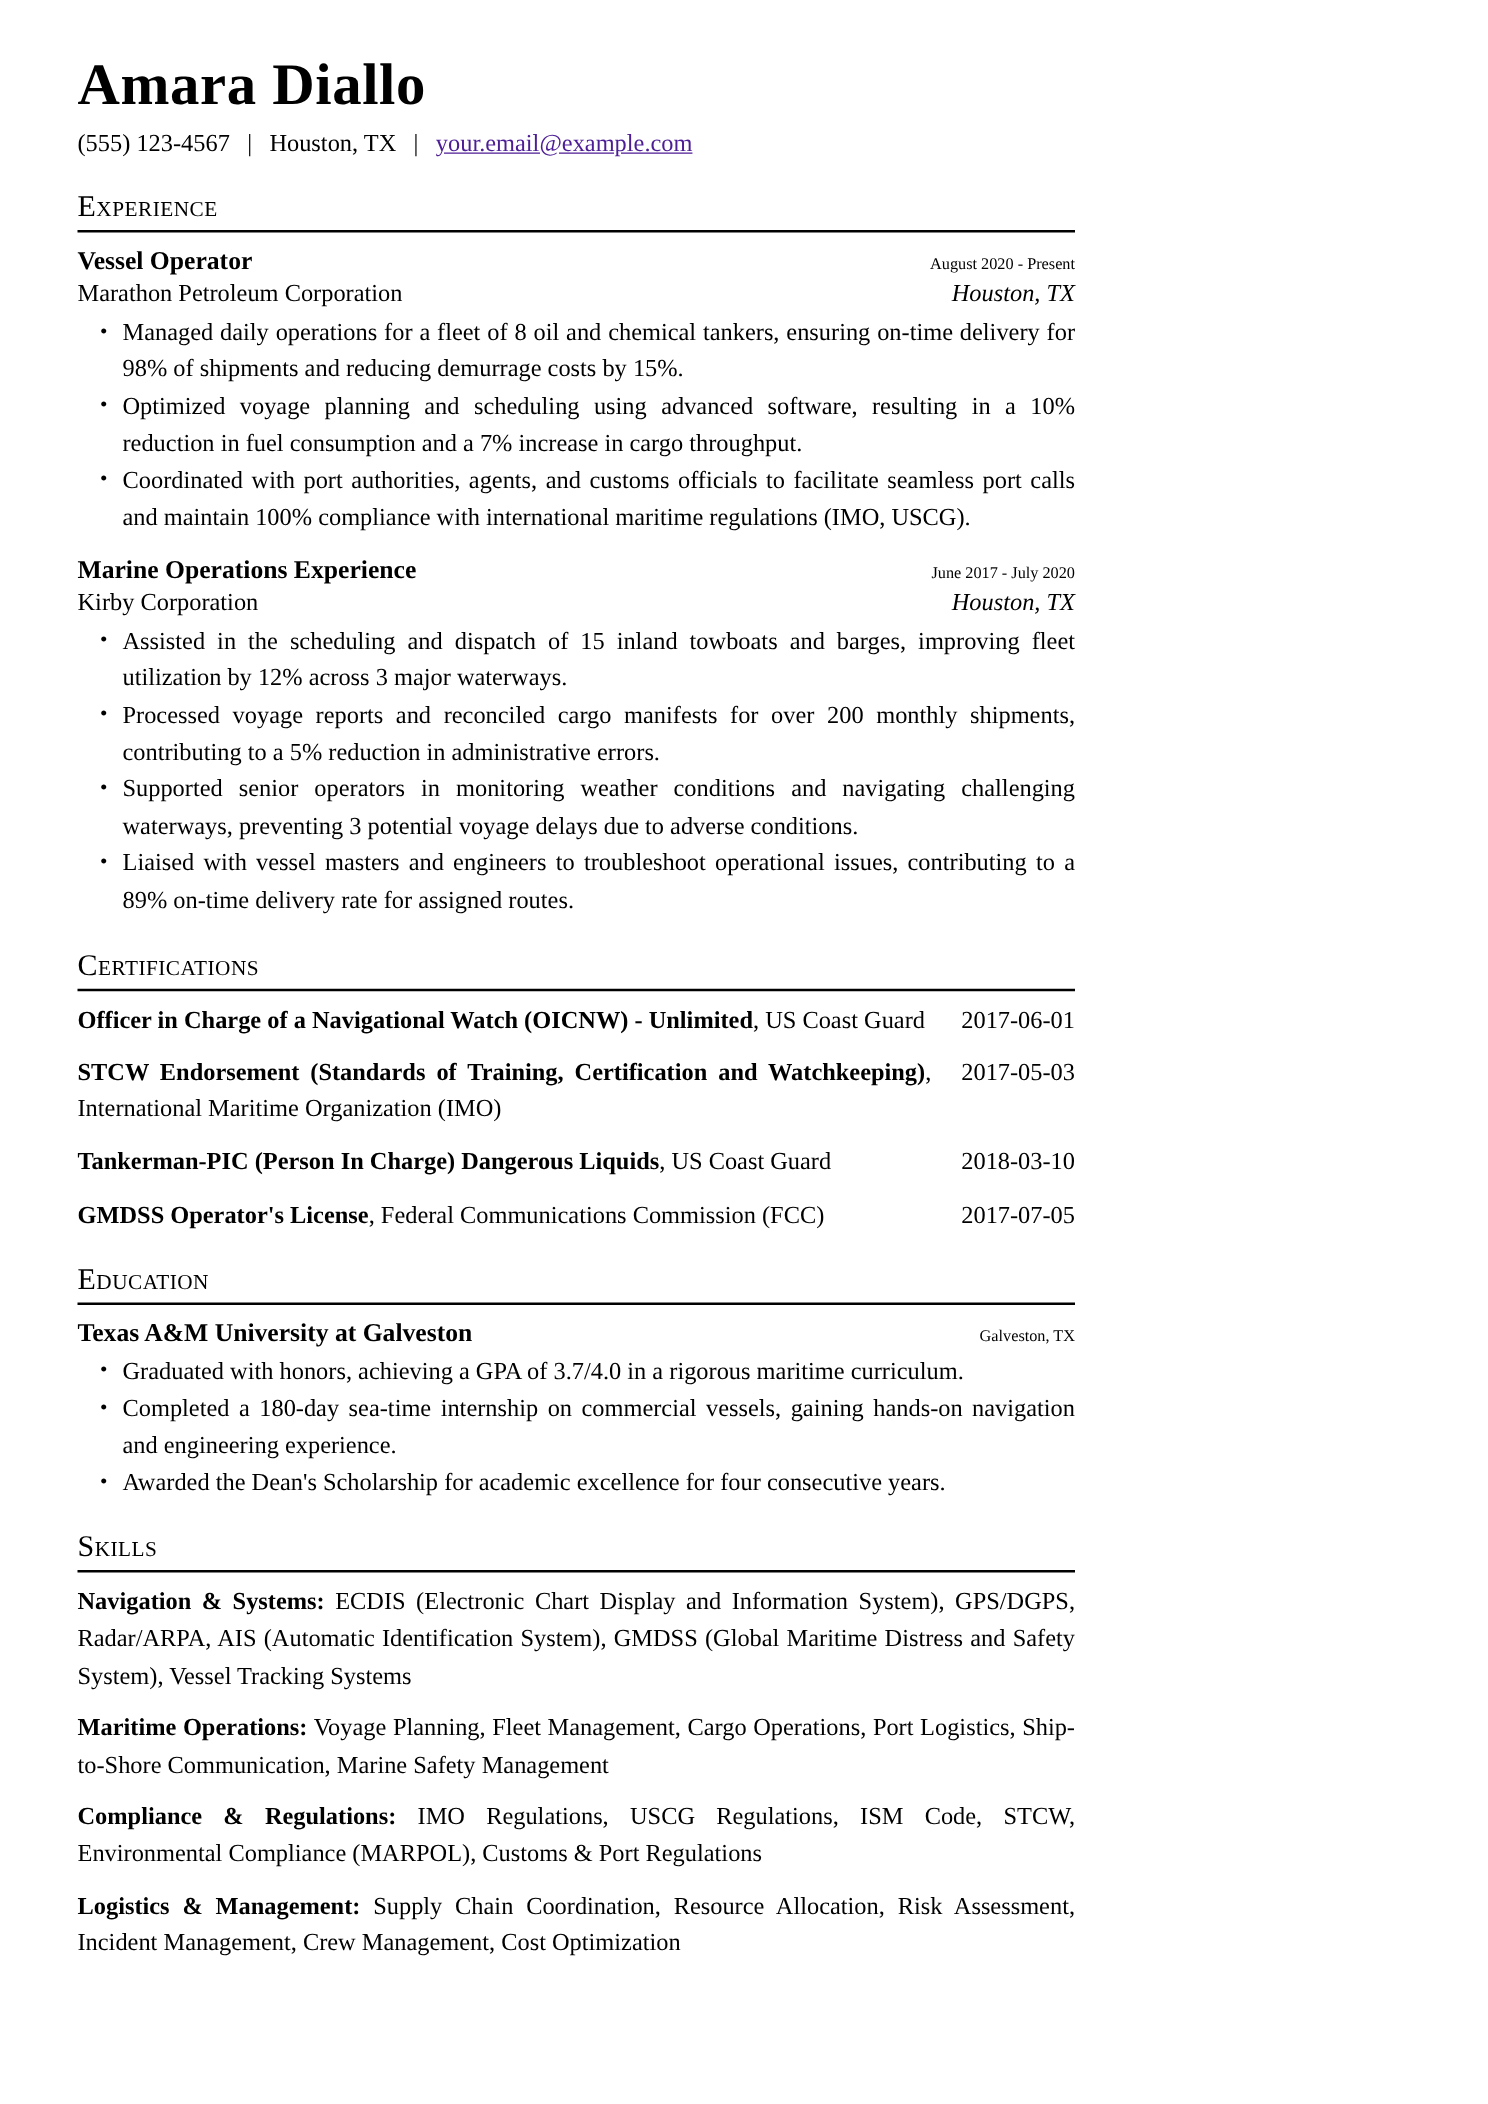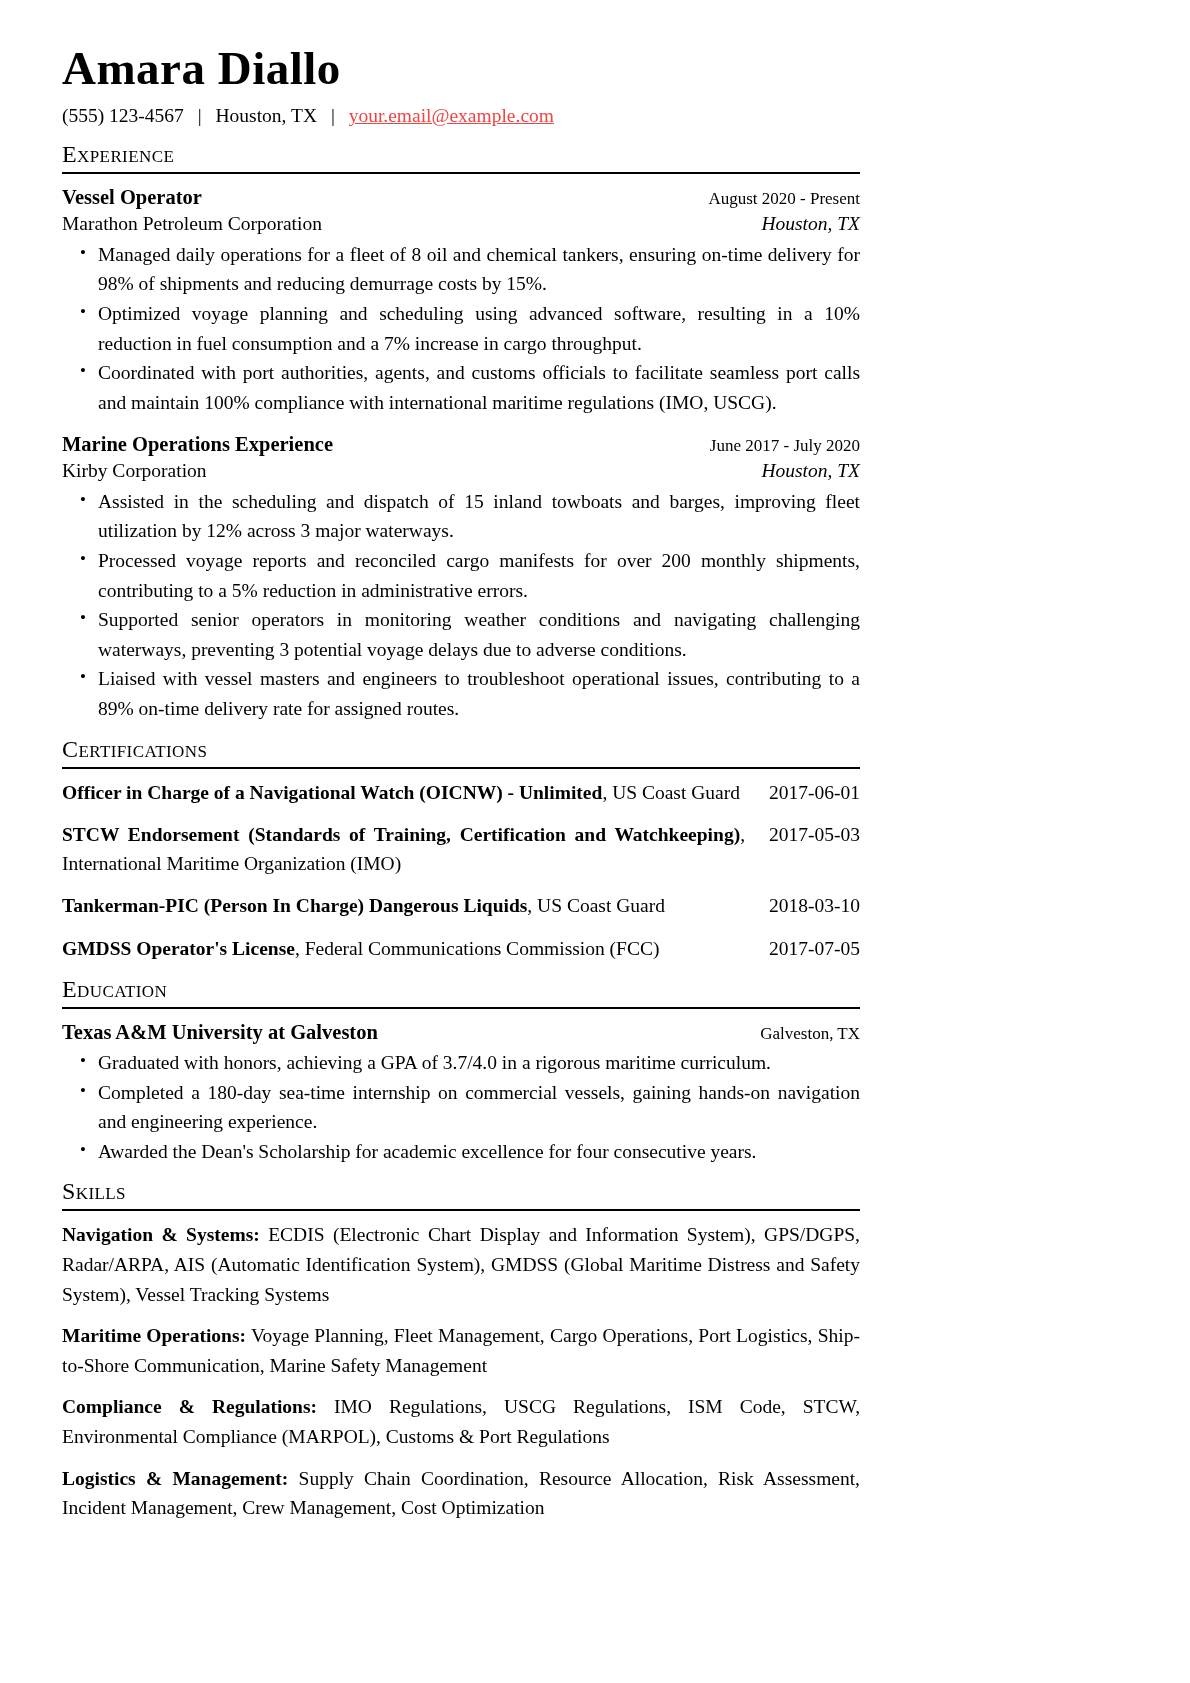--- a/index.html
+++ b/index.html
@@ -36,26 +36,26 @@
     margin-bottom: 12px;
     white-space: nowrap;
   }
   .contact .sep {
     display: inline-block;
     padding: 0 9px;
     color: #000;
   }
   .contact .email {
     text-decoration: underline;
-    color: #ef4444;
+    color: #4c1d95;
   }
 
   
   .section {
-    margin-top: 12px;
+    margin-top: 24px;
   }
   .section-title {
     font-size: 24px;
     font-variant: small-caps;
     text-transform: lowercase;
     letter-spacing: 0.4px;
     line-height: 1.12;
     padding-bottom: 1px;
   }
   .section-title::first-letter {
@@ -80,21 +80,21 @@
     justify-content: space-between;
     align-items: baseline;
     line-height: 1.38;
   }
   .entry-title {
     font-size: 20.5px;
     font-weight: 700;
     text-align: right;
   }
   .entry-date {
-    font-size: 17px;
+    font-size: 13px;
     white-space: nowrap;
     padding-left: 18px;
   }
   .entry-org {
     font-size: 19.5px;
   }
   .entry-loc {
     font-size: 19.5px;
     font-style: italic;
     white-space: nowrap;

